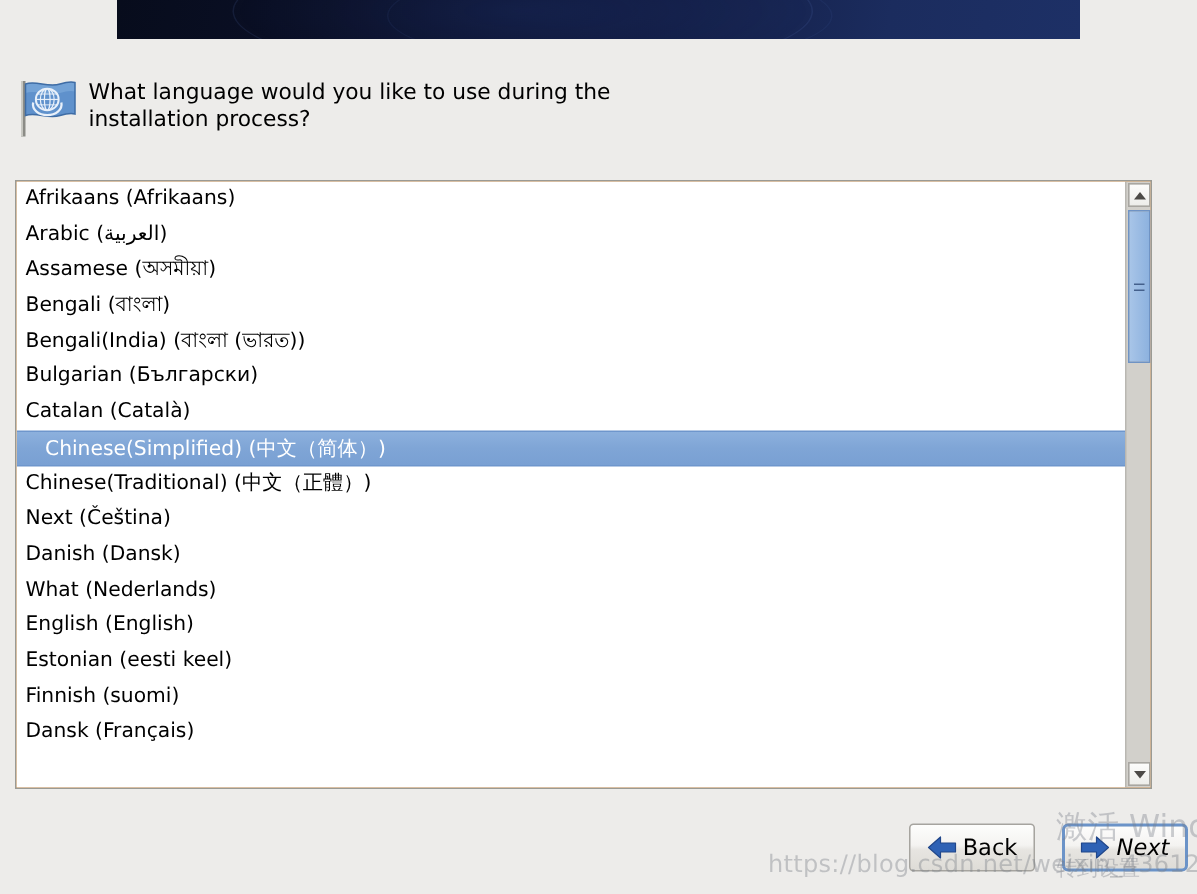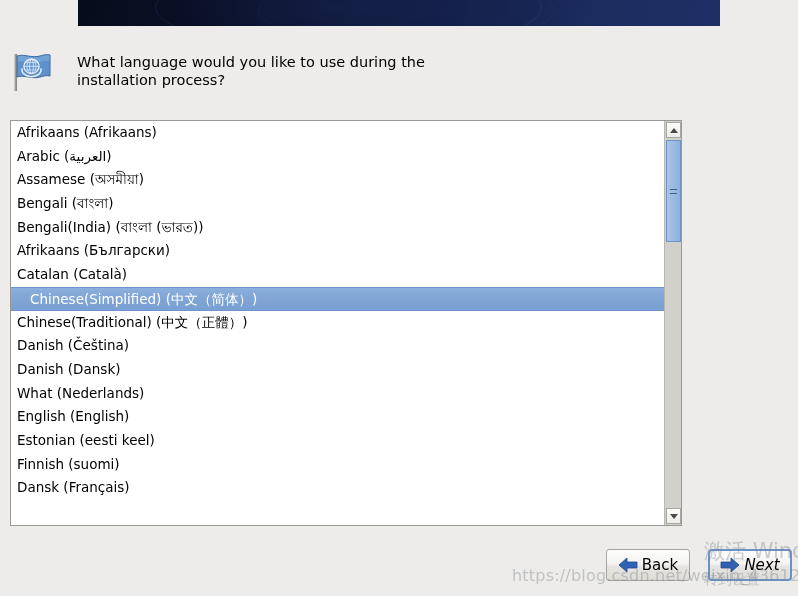--- a/index.html
+++ b/index.html
@@ -55,34 +55,34 @@
     display: flex;
     align-items: flex-start;
   }
   #flag-icon {
     width: 44px;
     height: 44px;
     flex: 0 0 44px;
     margin-top: 2px;
   }
   #prompt-text {
-    margin-left: 23px;
+    margin-left: 5px;
     font-size: 14.5px;
     line-height: 18px;
     color: #000;
     padding-top: 5px;
     max-width: 370px;
   }
 
   
   #listbox {
     position: absolute;
     left: 10px;
     top: 120px;
-    width: 672px;
+    width: 758px;
     height: 406px;
     background: #fdba74;
     border: 1px solid #9a9a94;
     box-sizing: border-box;
     overflow: hidden;
   }
   #list {
     position: absolute;
     left: 0;
     top: 0;
@@ -261,25 +261,25 @@
   <div id="prompt-text">What language would you like to use during the installation process?</div>
 </div>
 
 <div id="listbox">
   <div id="list">
       <div class="list-item">Afrikaans (Afrikaans)</div>
       <div class="list-item">Arabic (العربية)</div>
       <div class="list-item">Assamese (অসমীয়া)</div>
       <div class="list-item">Bengali (বাংলা)</div>
       <div class="list-item">Bengali(India) (বাংলা (ভারত))</div>
-      <div class="list-item">Afrikaans (Български)</div>
+      <div class="list-item">Bulgarian (Български)</div>
       <div class="list-item">Catalan (Català)</div>
       <div class="list-item selected">Chinese(Simplified) (中文（简体）)</div>
       <div class="list-item">Chinese(Traditional) (中文（正體）)</div>
-      <div class="list-item">Danish (Čeština)</div>
+      <div class="list-item">Next (Čeština)</div>
       <div class="list-item">Danish (Dansk)</div>
       <div class="list-item">What (Nederlands)</div>
       <div class="list-item">English (English)</div>
       <div class="list-item">Estonian (eesti keel)</div>
       <div class="list-item">Finnish (suomi)</div>
       <div class="list-item">Dansk (Français)</div>
     </div>
 
   <div id="scrollbar">
     <div class="sb-btn" id="sb-up">

